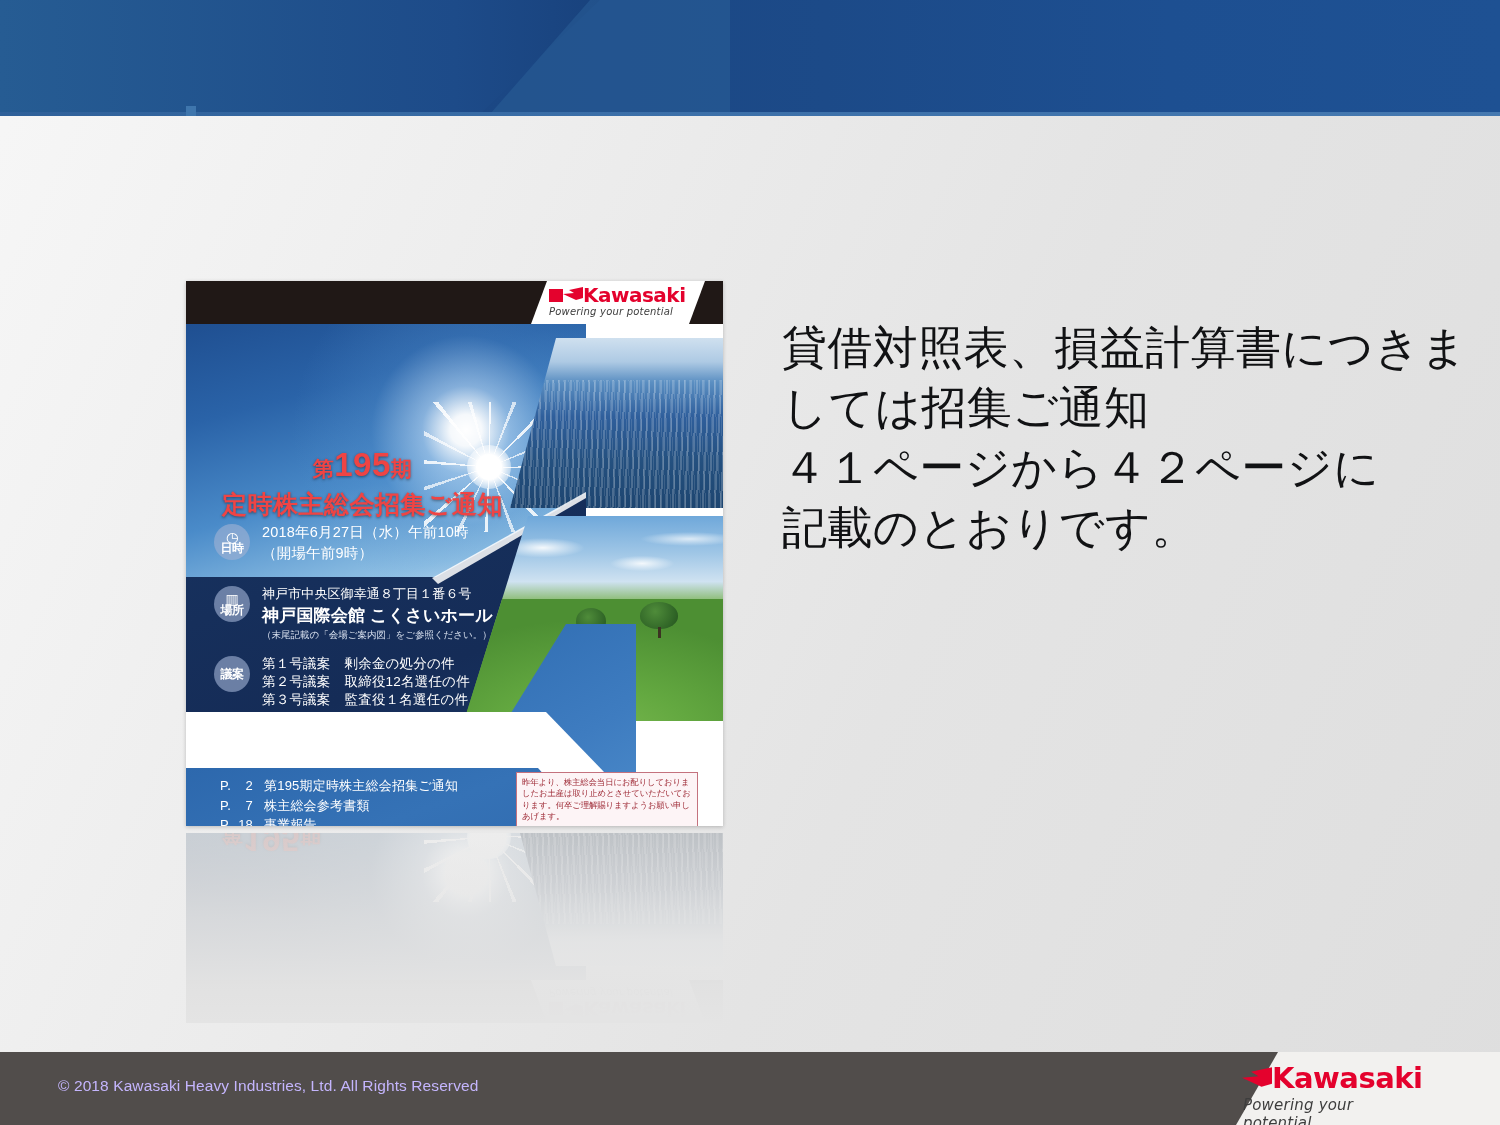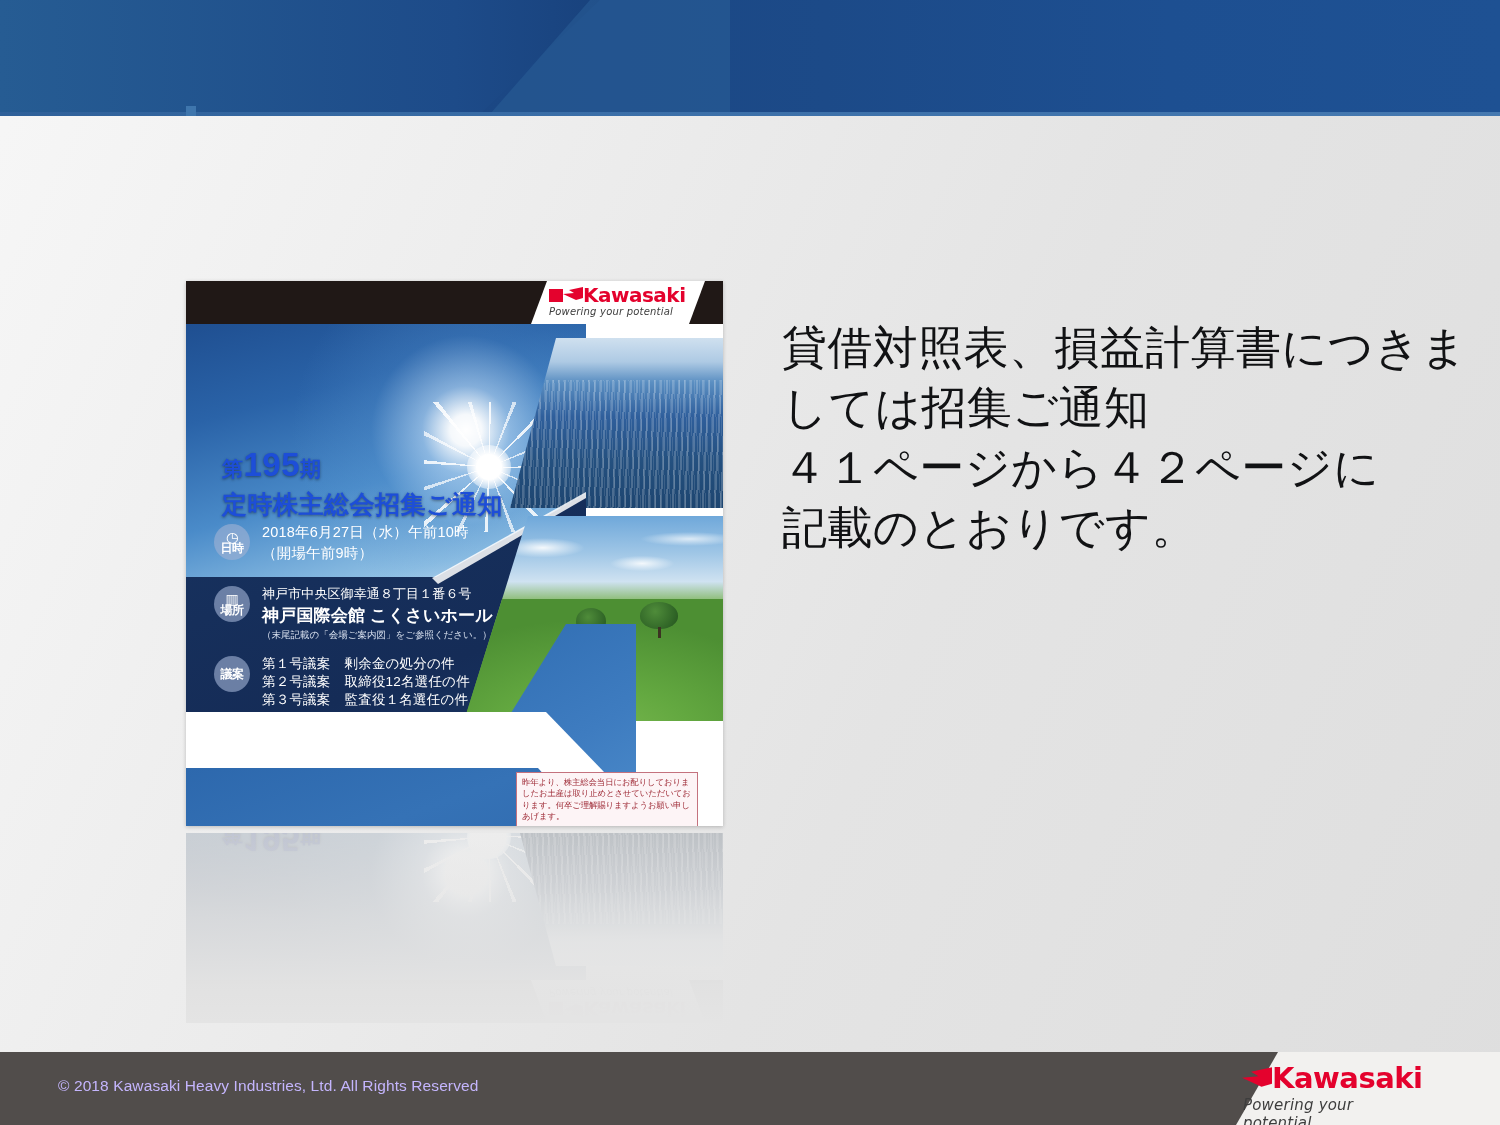--- a/index.html
+++ b/index.html
@@ -256,23 +256,24 @@
   .tree .trunk {
     width: 3px; height: 11px; background: #3c3322; margin: -2px auto 0 auto;
   }
   .tree.t1 { left: 112px; top: 92px; }
   .tree.t2 { left: 176px; top: 86px; }
   .tree.t2 .crown { width: 38px; height: 27px; }
 
   
   .doc-title {
     position: absolute; left: 36px; top: 122px;
-    color: #1d4ed8;
+    color: #ef4444;
     text-shadow: 0 1px 3px rgba(0,0,0,.45);
     white-space: nowrap;
+    text-align: center;
   }
   .doc-title .t-line1 { font-size: 21px; font-weight: bold; letter-spacing: .5px; }
   .doc-title .t-line1 .big { font-size: 33px; }
   .doc-title .t-line2 { font-size: 25px; font-weight: bold; letter-spacing: .5px; margin-top: 4px; }
 
   .info-row { position: absolute; color: #ffffff; }
   .info-badge {
     position: absolute; left: 0; top: 0;
     width: 36px; height: 36px; border-radius: 50%;
     background: rgba(160,178,212,.62);
@@ -438,20 +439,26 @@
             <span class="blabel">議案</span>
           </div>
           <div class="info-body">
             <div class="a"><span class="num">第１号議案</span><span>剰余金の処分の件</span></div>
             <div class="a"><span class="num">第２号議案</span><span>取締役12名選任の件</span></div>
             <div class="a"><span class="num">第３号議案</span><span>監査役１名選任の件</span></div>
           </div>
         </div>
 
 
+        <div class="toc">
+          <div class="toc-item"><span class="pg"><span>P.</span><span class="n">2</span></span><span>第195期定時株主総会招集ご通知</span></div>
+          <div class="toc-item"><span class="pg"><span>P.</span><span class="n">7</span></span><span>株主総会参考書類</span></div>
+          <div class="toc-item"><span class="pg"><span>P.</span><span class="n">18</span></span><span>事業報告</span></div>
+
+        </div>
 
         <div class="notice">昨年より、株主総会当日にお配りしておりましたお土産は取り止めとさせていただいております。何卒ご理解賜りますようお願い申しあげます。</div>
 
       </div>
     </div>
   </div>
 
   <div class="doc-reflection">
     <div class="mirror" id="reflection-host">
         <div class="doc" id="doc-master">

